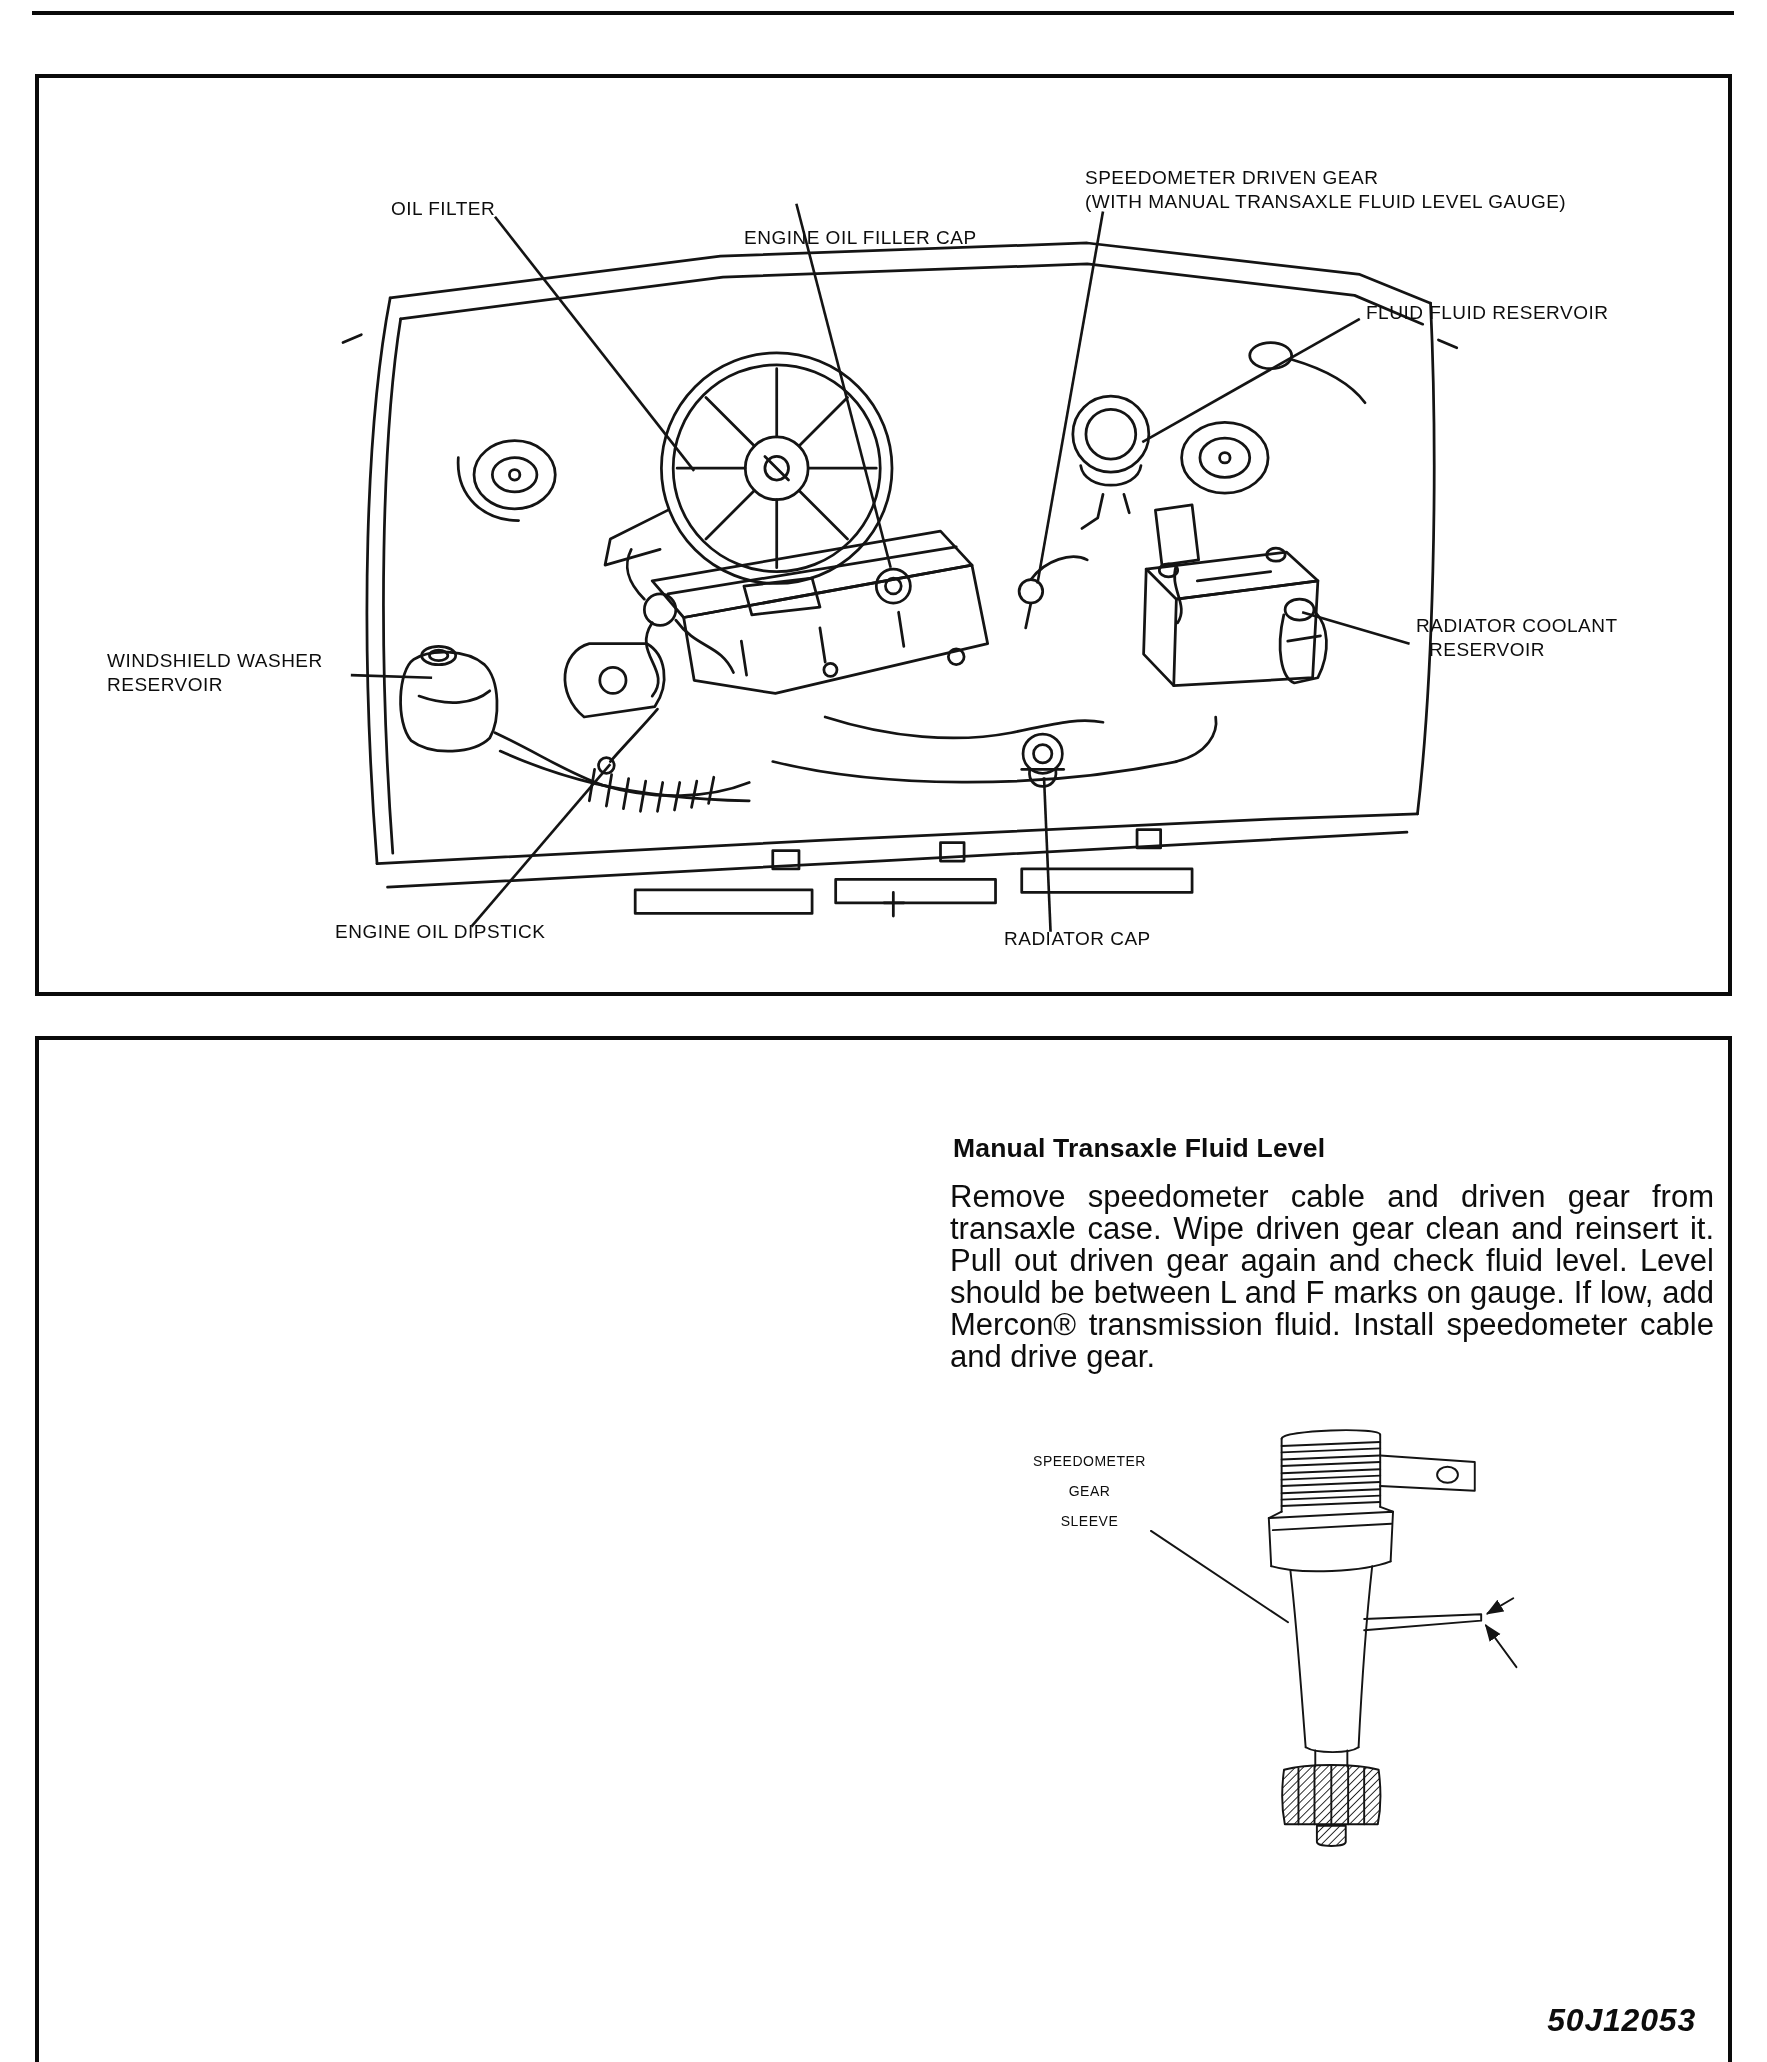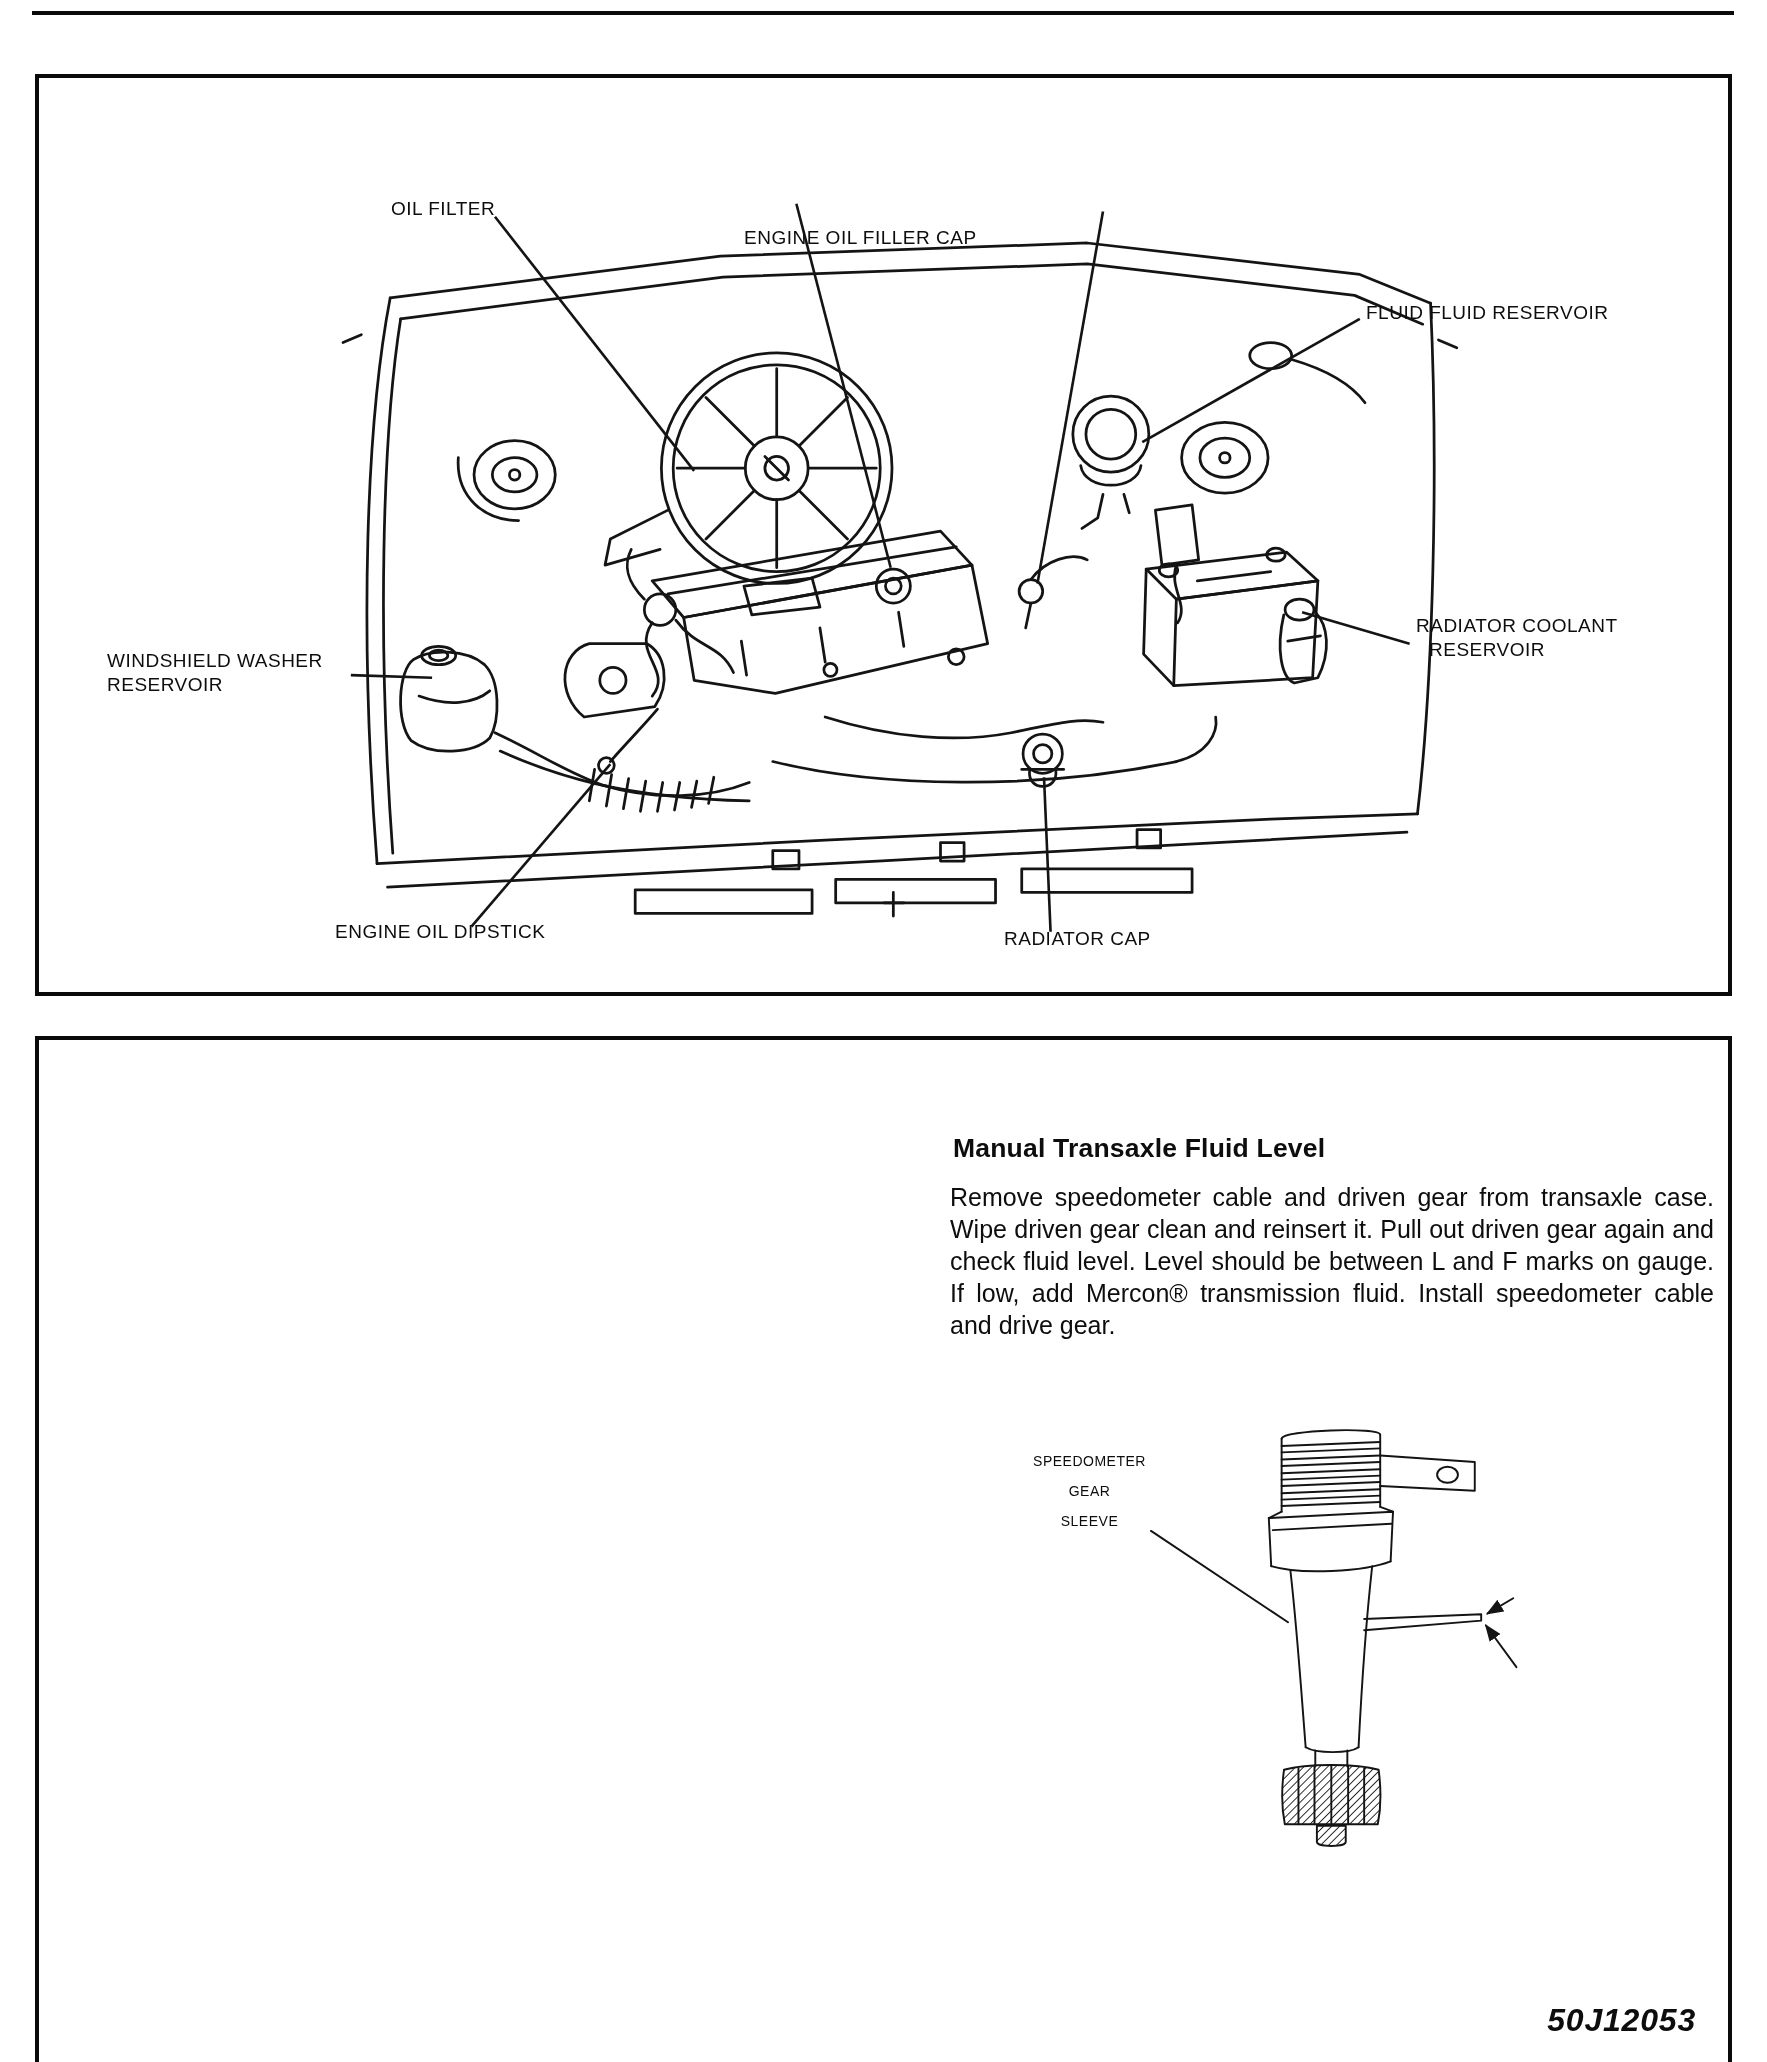--- a/index.html
+++ b/index.html
@@ -5,21 +5,21 @@
   html,body{margin:0;padding:0;background:#ffffff;}
   body{width:1768px;height:2063px;position:relative;font-family:"Liberation Sans",sans-serif;color:#0d0d0d;}
   .panel{position:absolute;left:35px;width:1689px;border:4px solid #0a0a0a;background:#ffffff;}
   #top-panel{top:74px;height:914px;}
   #bottom-panel{top:1036px;height:1028px;}
   .scan-line{position:absolute;top:11.2px;left:32px;width:1702px;height:4px;background:#0a0a0a;}
   svg{position:absolute;left:0;top:0;}
   .lbl{position:absolute;font-size:19px;letter-spacing:0.5px;line-height:24px;white-space:nowrap;color:#0d0d0d;}
   .indent{padding-left:13px;}
   #heading{position:absolute;left:914px;top:93px;font-size:26.5px;font-weight:bold;letter-spacing:0.2px;}
-  #body-text{position:absolute;left:911px;top:141px;width:764px;font-size:25px;line-height:32px;text-align:justify;}
+  #body-text{position:absolute;left:911px;top:141px;width:764px;font-size:31px;line-height:32px;text-align:justify;}
   #sleeve-label{position:absolute;left:930px;top:406px;width:241px;text-align:center;font-size:14px;letter-spacing:0.5px;line-height:30px;}
   #figure-number{position:absolute;right:32px;bottom:29px;font-size:32px;font-weight:bold;font-style:italic;letter-spacing:0.8px;}
 </style>
 </head>
 <body>
 
 <div class="scan-line"></div>
 
 <div id="top-panel" class="panel">
 
@@ -136,20 +136,24 @@
       <path d="M 238,456 L 300,458"></path>
       <path d="M 330,648 L 436,524"></path>
       <path d="M 772,652 L 767,534"></path>
     </g>
   </svg>
 
   <div class="lbl" style="left:352px;top:119px;">OIL FILTER</div>
 
   <div class="lbl" style="left:705px;top:101px;margin-top:47px;">ENGINE OIL FILLER CAP</div>
 
+  <div class="lbl" style="left:1046px;top:88px;">
+    <div>SPEEDOMETER DRIVEN GEAR</div>
+    <div>(WITH MANUAL TRANSAXLE FLUID LEVEL GAUGE)</div>
+  </div>
 
   <div class="lbl" style="left:1327px;top:223px;">FLUID FLUID RESERVOIR</div>
 
   <div class="lbl" style="left:1377px;top:536px;">
     <div>RADIATOR COOLANT</div>
     <div class="indent">RESERVOIR</div>
   </div>
 
   <div class="lbl" style="left:68px;top:571px;">
     <div>WINDSHIELD WASHER</div>

